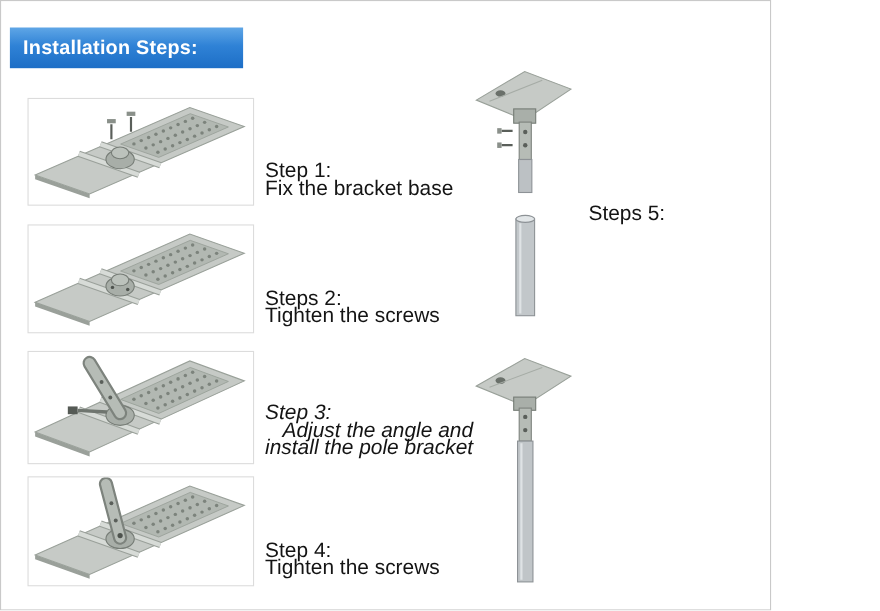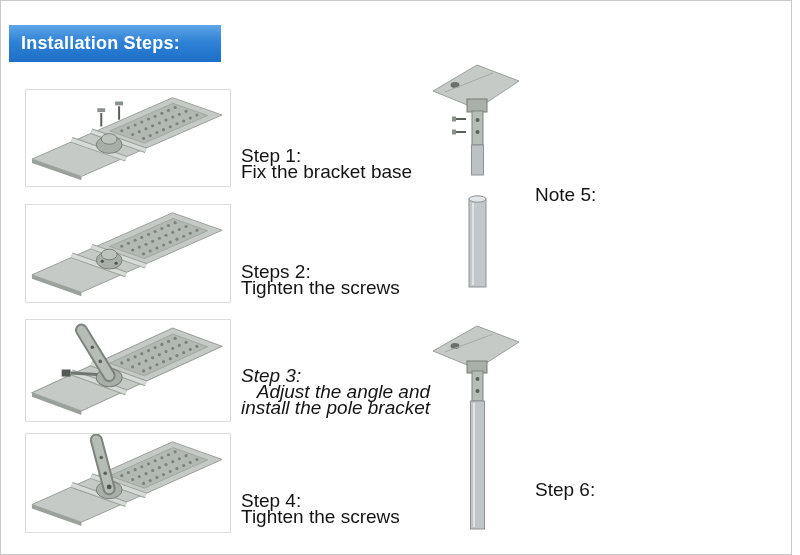--- a/index.html
+++ b/index.html
@@ -1,19 +1,19 @@
 <!DOCTYPE html>
 <html><head>
 <meta charset="utf-8">
 <style>
   * { margin:0; padding:0; box-sizing:border-box; }
   html,body { background:#ffffff; }
   body { font-family:"Liberation Sans", sans-serif; }
   .page {
-    position:relative; width:792px; height:555px;
+    position:relative; width:701px; height:555px;
     background:#ffffff; border:1px solid #c9c9c9; overflow:hidden;
   }
   .banner {
     position:absolute; left:8px; top:24px; width:212px; height:37px;
     background:linear-gradient(180deg,#5fa6e6 0%, #2f82d6 45%, #1d6ec6 100%);
     display:flex; align-items:center; padding-left:12px;
   }
   .banner-text { color:#ffffff; font-size:18px; font-weight:bold; letter-spacing:0.2px; }
 
   .fig { position:absolute; background:#ffffff; }
@@ -217,20 +217,19 @@
     <div class="step-desc">Adjust the angle and
 install the pole bracket</div>
   </div>
 
   <div class="step step-4">
     <div class="step-label">Step 4:</div>
     <div class="step-desc">Tighten the screws</div>
   </div>
 
   <div class="step step-5">
-    <div class="step-label">Note 5:</div>
+    <div class="step-label">Steps 5:</div>
   </div>
 
   <div class="step step-6">
-    <div class="step-label">Step 6:</div>
   </div>
 
 </div>
 
 </body></html>

